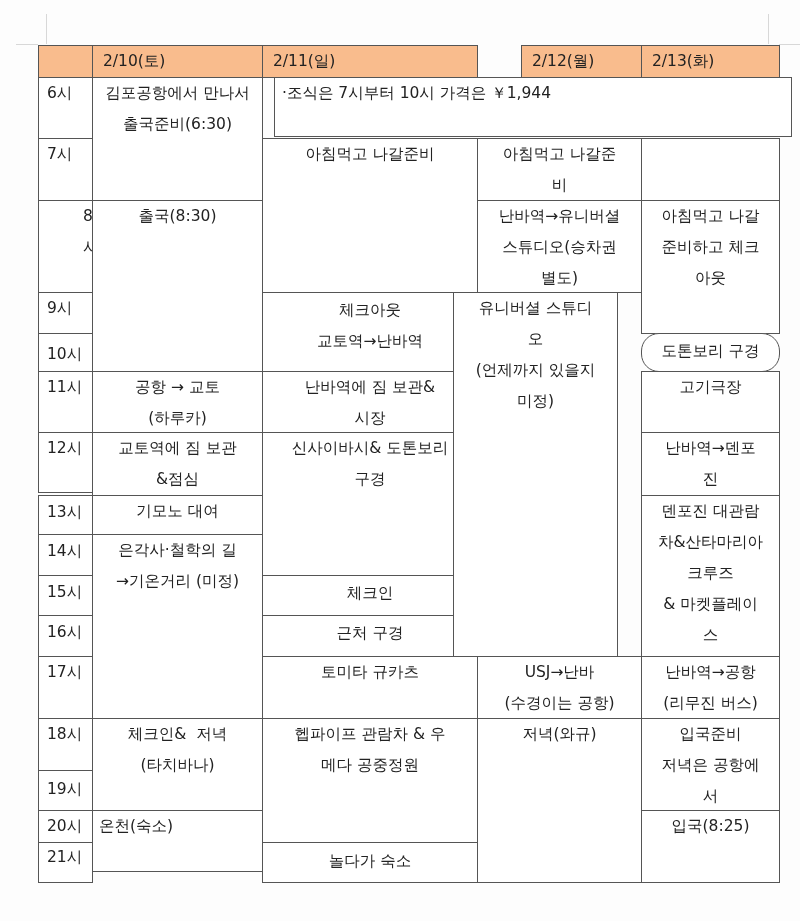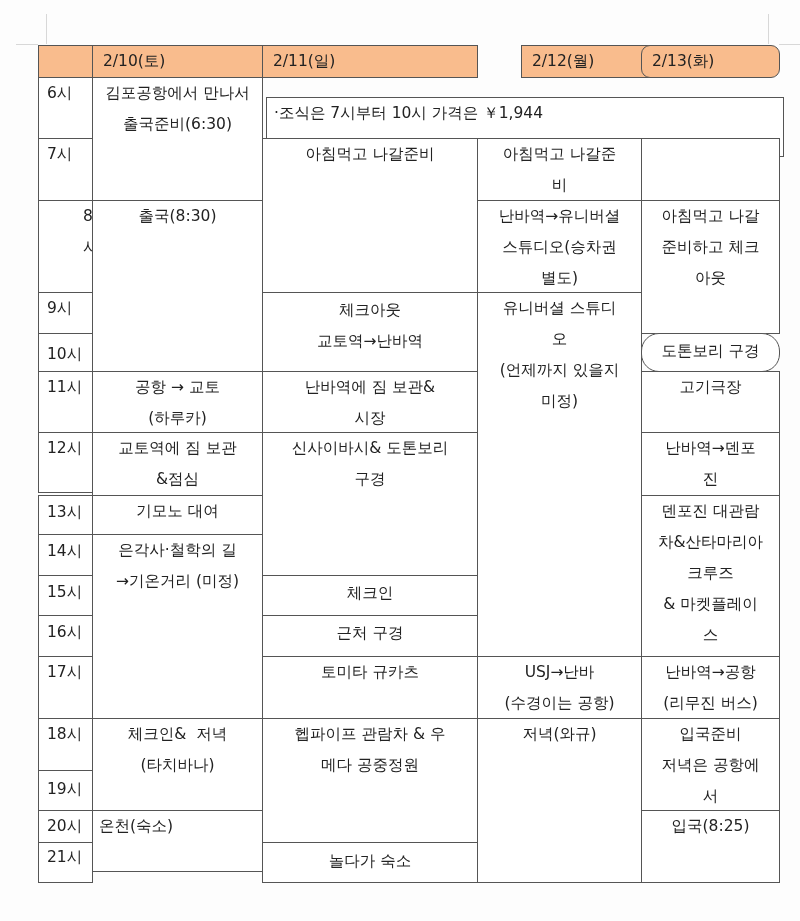--- a/index.html
+++ b/index.html
@@ -22,40 +22,40 @@
 <div class="guide" style="left:16px;top:44px;width:22px;height:1px;"></div>
 <div class="guide" style="left:768px;top:14px;width:1px;height:30px;"></div>
 <div class="guide" style="left:779px;top:44px;width:21px;height:1px;"></div>
 
 <div>
 
   <div class="cell head" style="left:38px;top:45px;width:55px;height:33px;"></div>
   <div class="cell head" style="left:92px;top:45px;width:171px;height:33px;">2/10(토)</div>
   <div class="cell head" style="left:262px;top:45px;width:216px;height:33px;">2/11(일)</div>
   <div class="cell head" style="left:477px;top:45px;width:165px;height:33px;margin-left:44px;">2/12(월)</div>
-  <div class="cell head" style="left:641px;top:45px;width:139px;height:33px;border-radius:9px;">2/13(화)</div>
+  <div class="cell head" style="left:641px;top:45px;width:139px;height:33px;">2/13(화)</div>
 
   <div class="cell time" style="left:38px;top:77px;width:55px;height:62px;">6시</div>
   <div class="cell time" style="left:38px;top:138px;width:55px;height:63px;">7시</div>
   <div class="cell time" style="left:38px;top:200px;width:55px;height:93px;padding-left:44px;">8시</div>
   <div class="cell time" style="left:38px;top:292px;width:55px;height:42px;">9시</div>
   <div class="cell time" style="left:38px;top:333px;width:55px;height:39px;line-height:33px;padding-top:4px;">10시</div>
   <div class="cell time" style="left:38px;top:371px;width:55px;height:62px;">11시</div>
   <div class="cell time" style="left:38px;top:432px;width:55px;height:61px;">12시</div>
   <div class="cell time" style="left:38px;top:495px;width:55px;height:40px;line-height:33px;">13시</div>
   <div class="cell time" style="left:38px;top:534px;width:55px;height:42px;line-height:33px;">14시</div>
   <div class="cell time" style="left:38px;top:575px;width:55px;height:41px;line-height:33px;">15시</div>
   <div class="cell time" style="left:38px;top:615px;width:55px;height:42px;line-height:33px;">16시</div>
   <div class="cell time" style="left:38px;top:656px;width:55px;height:63px;">17시</div>
   <div class="cell time" style="left:38px;top:718px;width:55px;height:53px;">18시</div>
   <div class="cell time" style="left:38px;top:770px;width:55px;height:41px;line-height:36px;">19시</div>
   <div class="cell time" style="left:38px;top:810px;width:55px;height:33px;">20시</div>
   <div class="cell time" style="left:38px;top:842px;width:55px;height:41px;line-height:28px;">21시</div>
 
-  <div class="cell left" style="left:266px;top:77px;width:518px;height:60px;padding-left:7px;margin-top:20px;">
+  <div class="cell left" style="left:274px;top:77px;width:518px;height:60px;padding-left:7px;">
     <span class="line">·조식은 7시부터 10시 가격은 ￥1,944</span>
   </div>
 
   <div class="cell center" style="left:92px;top:77px;width:171px;height:124px;">
       <span class="line">김포공항에서 만나서 출국준비(6:30)</span>
     </div>
   <div class="cell center" style="left:92px;top:200px;width:171px;height:172px;">
       <span class="line">출국(8:30)</span>
     </div>
   <div class="cell center" style="left:92px;top:371px;width:171px;height:62px;">
@@ -115,21 +115,21 @@
 
   <div class="cell center" style="left:477px;top:138px;width:165px;height:63px;">
       <span class="line">아침먹고 나갈준
 비</span>
     </div>
   <div class="cell center" style="left:477px;top:200px;width:165px;height:93px;">
       <span class="line">난바역→유니버셜
 스튜디오(승차권
 별도)</span>
     </div>
-  <div class="cell center" style="left:477px;top:292px;width:165px;height:365px;text-align:center;">
+  <div class="cell center" style="left:453px;top:292px;width:165px;height:365px;text-align:center;">
       <span class="line">유니버셜 스튜디
 오
 (언제까지 있을지
 미정)</span>
     </div>
   <div class="cell center" style="left:477px;top:656px;width:165px;height:63px;">
       <span class="line">USJ→난바
 (수경이는 공항)</span>
     </div>
   <div class="cell center" style="left:477px;top:718px;width:165px;height:165px;">

